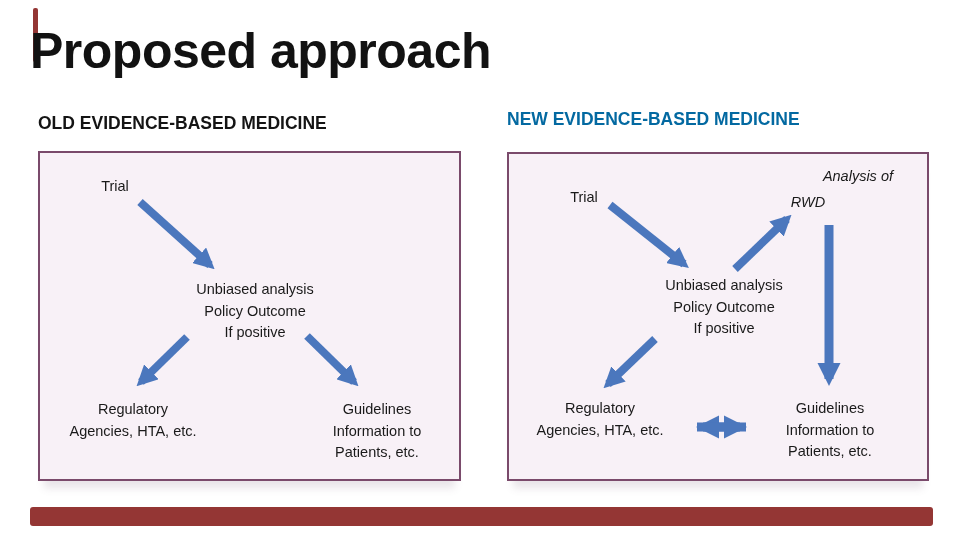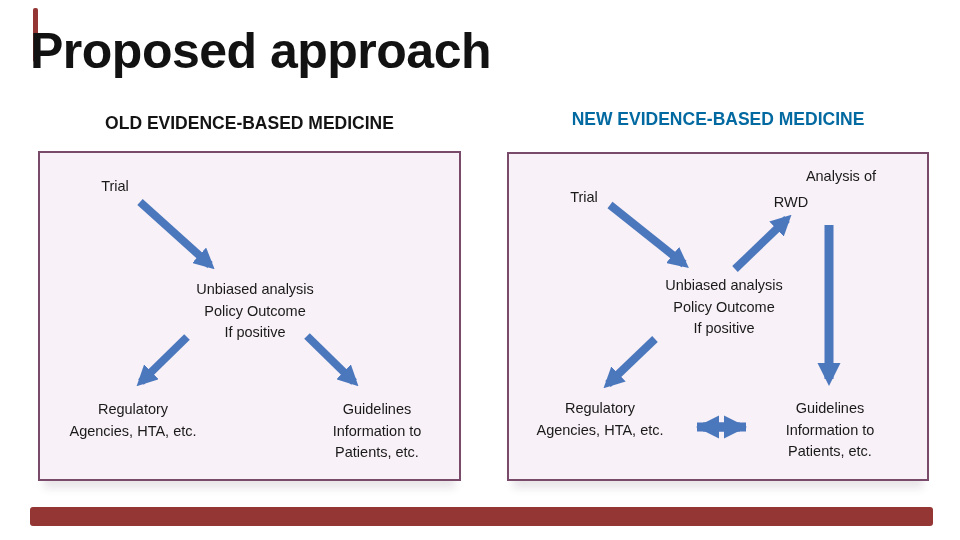--- a/index.html
+++ b/index.html
@@ -15,21 +15,21 @@
     position:absolute; left:30px; top:507px; width:903px; height:19px;
     background:#943634; border-radius:3px;
   }
   .title {
     position:absolute; left:30px; top:20px; margin:0;
     font-size:50px; font-weight:bold; letter-spacing:-0.5px;
     color:#121212; line-height:1.25; white-space:nowrap;
   }
   .col-header {
     position:absolute; font-size:17.5px; font-weight:bold;
-    text-align:center; line-height:22px; white-space:nowrap;
+    line-height:22px; white-space:nowrap;
   }
   .col-header.old { left:38px;  top:112px; width:423px; color:#141414; }
   .col-header.new { left:507px; top:108px; width:422px; color:#0369a1; }
   .box {
     position:absolute; background:#f8f1f7; border:2px solid #7a4a6b;
     box-sizing:border-box;
     box-shadow:0 13px 8px -6px rgba(110,90,110,0.16);
   }
   .box-old { left:38px;  top:151px; width:423px; height:330px; }
   .box-new { left:507px; top:152px; width:422px; height:329px; }
@@ -89,21 +89,21 @@
         </marker>
       </defs>
       <line x1="101" y1="51" x2="175" y2="110" stroke="#4b77bd" stroke-width="8" marker-end="url(#ah2)"></line>
       <line x1="226" y1="115" x2="278" y2="65" stroke="#4b77bd" stroke-width="8" marker-end="url(#ah2)"></line>
       <line x1="320" y1="71" x2="320" y2="225" stroke="#4b77bd" stroke-width="9" marker-end="url(#ah2)"></line>
       <line x1="146" y1="185" x2="99" y2="230" stroke="#4b77bd" stroke-width="8" marker-end="url(#ah2)"></line>
       <line x1="237" y1="273" x2="194" y2="273" stroke="#4b77bd" stroke-width="9" marker-end="url(#ah2)"></line>
       <line x1="188" y1="273" x2="231" y2="273" stroke="#4b77bd" stroke-width="9" marker-end="url(#ah2)"></line>
     </svg>
     <div class="tblock" style="left:40px; top:33px; width:70px;">Trial</div>
-    <div class="tblock right" style="right:51px; top:12px; width:170px;">
+    <div class="tblock right" style="right:34px; top:12px; width:170px;font-style:italic;">
       <div>Analysis of</div>
       <div class="rwd-line">RWD</div>
     </div>
     <div class="tblock" style="left:105px; top:121px; width:220px;">
       <div>Unbiased analysis</div>
       <div>Policy Outcome</div>
       <div>If positive</div>
     </div>
     <div class="tblock" style="left:21px; top:244px; width:140px;">
       <div>Regulatory</div>

